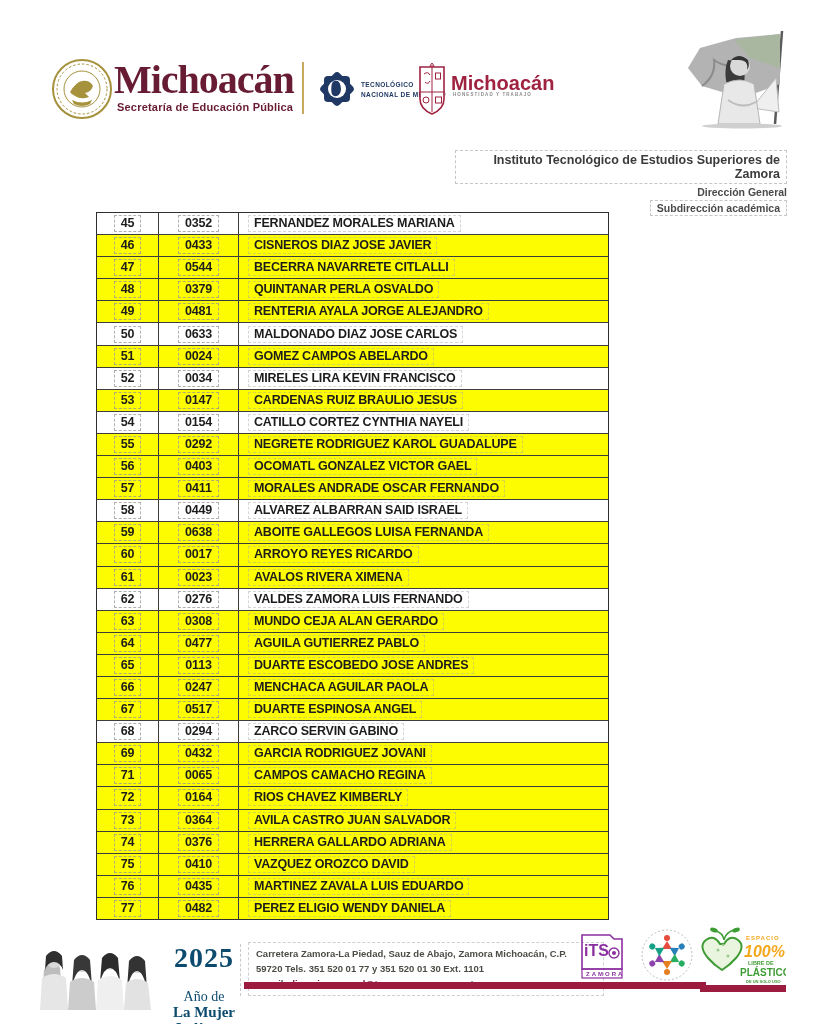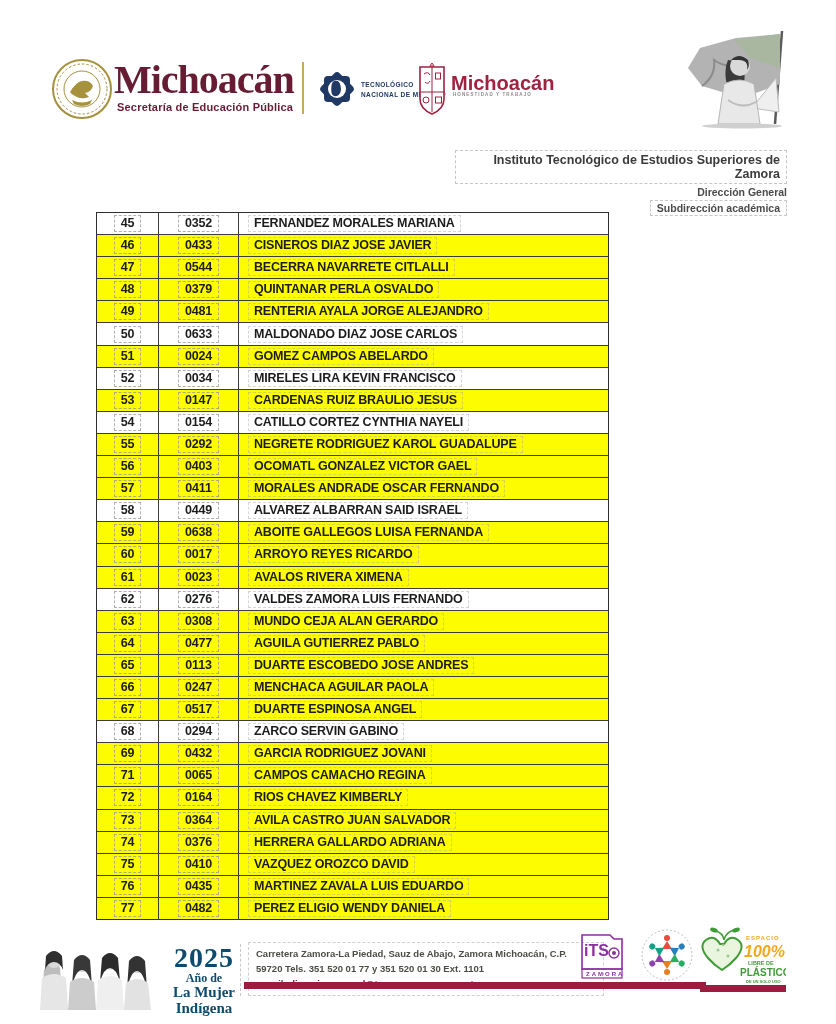--- a/index.html
+++ b/index.html
@@ -34,21 +34,21 @@
   .c1{width:62px;justify-content:center;border-right:1px solid #3d3d3d;}
   .c2{width:80px;justify-content:center;border-right:1px solid #3d3d3d;}
   .c3{flex:1;padding-left:9px;}
   .ocr{border:1px dashed rgba(150,150,150,.75);padding:0 6px;line-height:15px;}
   .nm{border:1px dashed rgba(165,165,165,.45);padding:0 5px;line-height:15px;white-space:nowrap;}
 
   
   .campaign{left:164px;top:944px;width:80px;text-align:center;color:#0c4a6e;
             font-family:"Liberation Serif",serif;line-height:1;}
   .campaign .yr{font-size:28px;font-weight:bold;letter-spacing:1px;}
-  .campaign .s1{font-size:12px;font-weight:bold;margin-top:0;}
+  .campaign .s1{font-size:14px;font-weight:normal;margin-top:18px;}
   .campaign .s2{font-size:15px;font-weight:bold;margin-top:1px;}
   .vdash{left:240px;top:944px;width:0;height:52px;border-left:1px dashed #c9c9c9;}
   .addr{left:248px;top:942px;width:340px;font-size:9.5px;font-weight:bold;color:#4c4c46;
         line-height:1.6;border:1px dashed #cfcfcf;padding:3px 7px;}
   .addr a{color:#7a2040;text-decoration:underline;}
   .addr .site{color:#4c4c46;margin-left:8px;}
   .bar1{left:244px;top:982px;width:462px;height:7px;background:#9b1c3e;}
   .bar2{left:700px;top:985px;width:86px;height:7px;background:#9b1c3e;}
 </style>
 </head>

